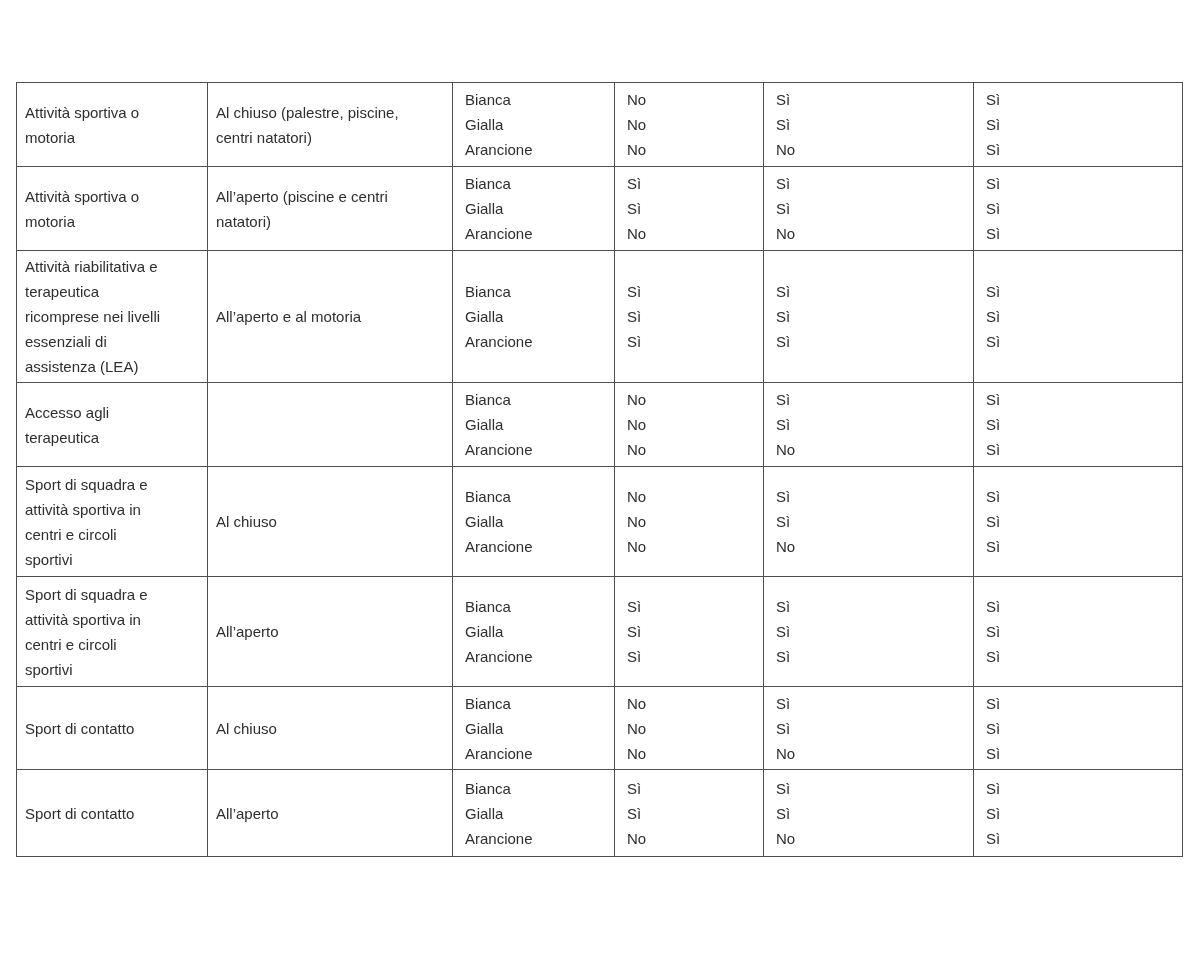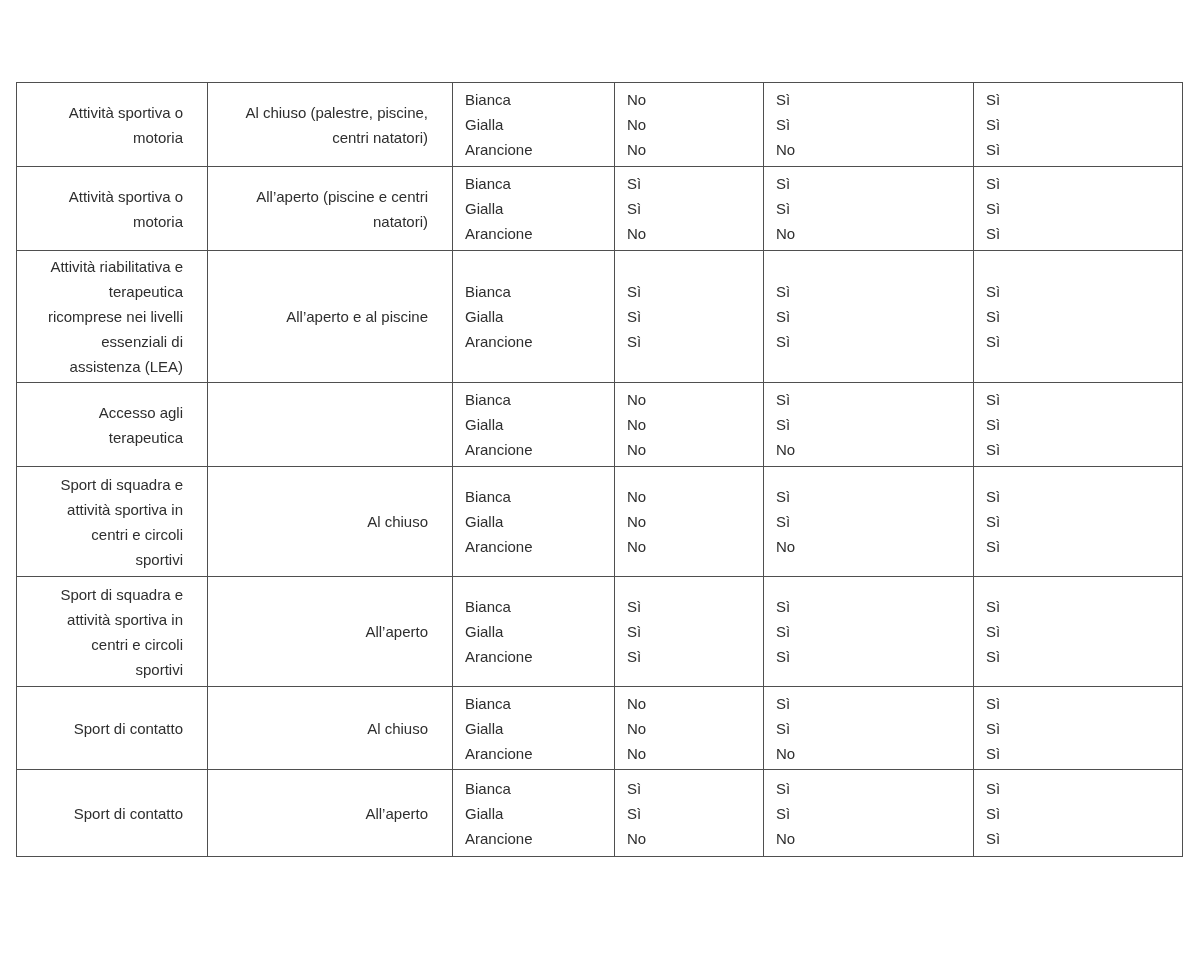--- a/index.html
+++ b/index.html
@@ -30,23 +30,23 @@
   }
   table.doc-table td {
     border: 1px solid #4f4f4f;
     vertical-align: middle;
     font-size: 15px;
     line-height: 25px;
     color: #2e2e2e;
     overflow: hidden;
   }
   td.c-text {
-    text-align: right;
+    text-align: left;
     white-space: pre-line;
-    padding: 3px 24px;
+    padding: 3px 8px;
   }
   td.c-center {
     text-align: left;
     white-space: pre-line;
     padding: 3px 12px;
   }
   tr.r1 { height: 84px; }
   tr.r2 { height: 84px; }
   tr.r3 { height: 100px; }
   tr.r4 { height: 84px; }
@@ -104,21 +104,21 @@
         <td class="c-center">Sì
 Sì
 Sì</td>
       </tr>
       <tr class="r3">
         <td class="c-text">Attività riabilitativa e
 terapeutica
 ricomprese nei livelli
 essenziali di
 assistenza (LEA)</td>
-        <td class="c-text">All’aperto e al piscine</td>
+        <td class="c-text">All’aperto e al motoria</td>
         <td class="c-center">Bianca
 Gialla
 Arancione</td>
         <td class="c-center">Sì
 Sì
 Sì</td>
         <td class="c-center">Sì
 Sì
 Sì</td>
         <td class="c-center">Sì

